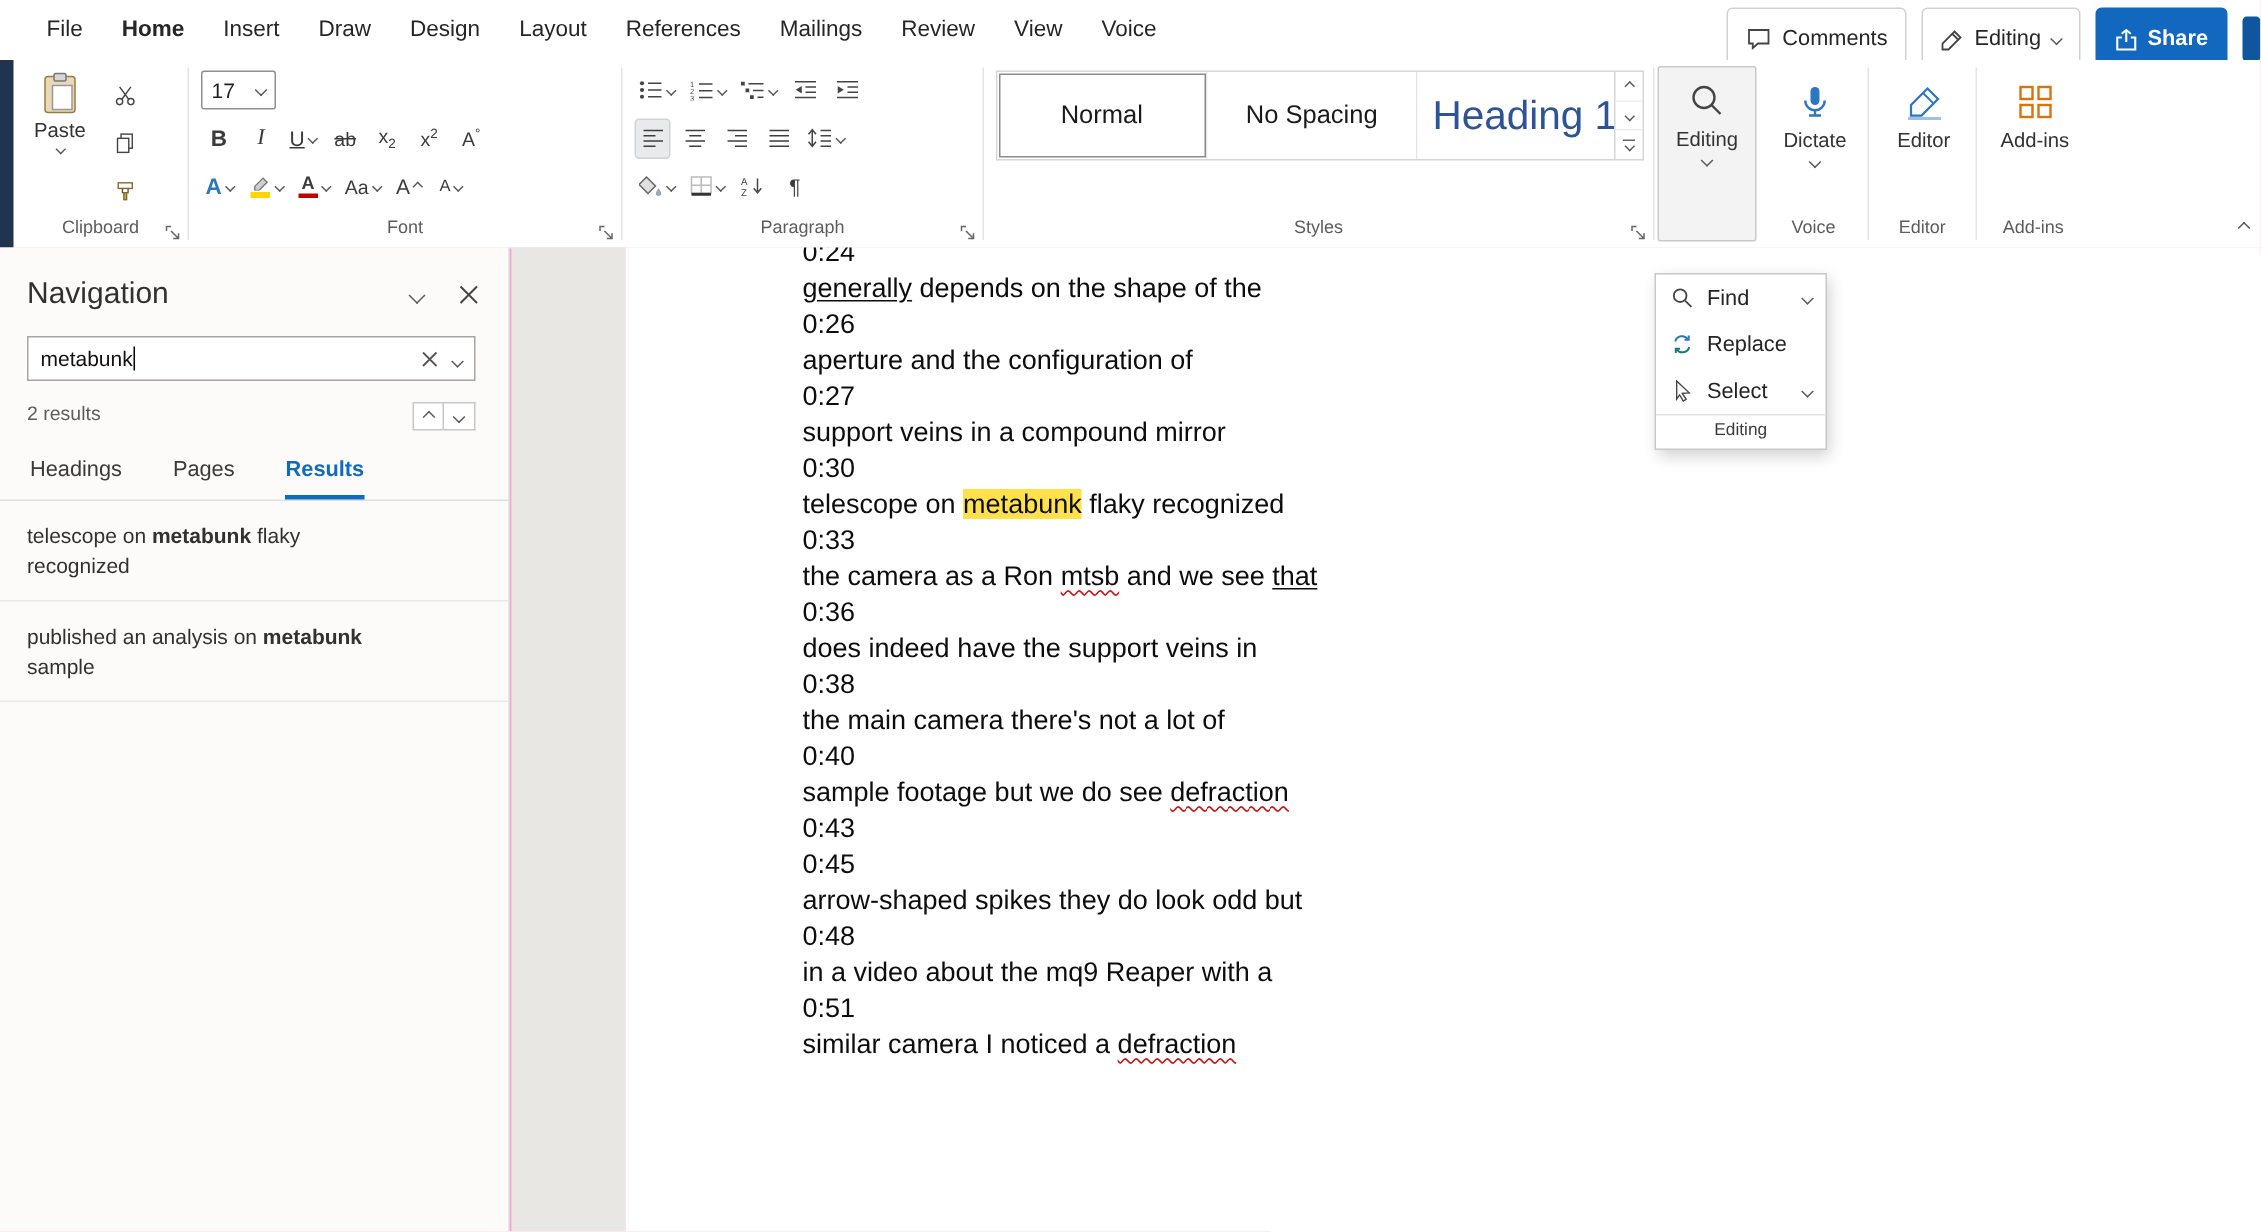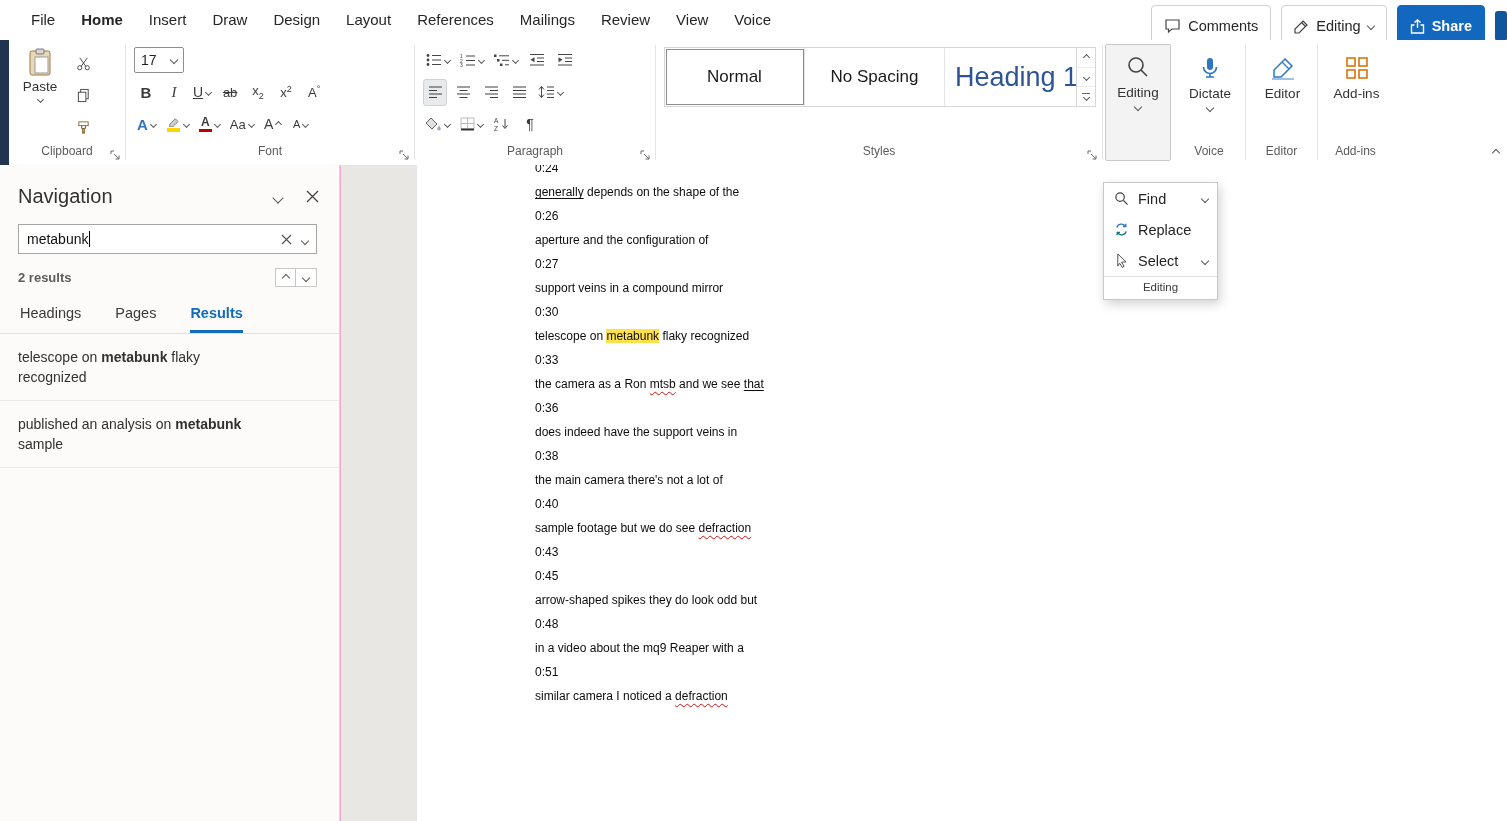--- a/index.html
+++ b/index.html
@@ -97,35 +97,35 @@
   
   .navpane{position:absolute;top:165px;left:0;width:340px;bottom:0;background:#fcfbfa;
            border-right:1px solid #d8d6d4;box-sizing:border-box;}
   .np-head{display:flex;align-items:center;padding:20px 20px 0 18px;}
   .np-title{font-size:20px;color:#323130;}
   .np-head .icons{margin-left:auto;display:flex;align-items:center;gap:24px;color:#444;}
   .np-search{margin:16px 22px 0 18px;height:30px;border:1px solid #a8a6a4;background:#fff;display:flex;
              align-items:center;padding:0 8px;font-size:14px;color:#111;box-sizing:border-box;}
   .caret{display:inline-block;width:1px;height:16px;background:#000;margin-left:1px;}
   .np-search-icons{margin-left:auto;display:flex;align-items:center;gap:10px;color:#555;}
-  .np-resultsbar{margin:14px 22px 0 18px;display:flex;align-items:center;font-size:13px;color:#5f5d5b;font-weight:bold;}
+  .np-resultsbar{margin:14px 22px 0 18px;display:flex;align-items:flex-start;font-size:13px;color:#5f5d5b;}
   .np-updown{margin-left:auto;display:flex;}
   .np-updown button{width:21px;height:19px;border:1px solid #c9c7c5;background:#fff;display:flex;
                     align-items:center;justify-content:center;}
   .np-updown button+button{border-left:none;}
   .nav-tabs{display:flex;gap:34px;padding:18px 0 0 20px;border-bottom:1px solid #e2e0de;font-size:14.5px;color:#3b3a39;}
   .nav-tab{padding-bottom:9px;}
   .nav-tab.active{color:#0f6cbd;font-weight:700;border-bottom:3px solid #0f6cbd;}
   .nav-result{padding:13px 78px 13px 18px;font-size:14px;line-height:20px;color:#323130;border-bottom:1px solid #ebe9e7;}
   .nav-result .b{font-weight:700;}
 
   
   .gutter{position:absolute;top:165px;left:341px;width:76px;bottom:0;background:#e9e7e4;}
   .docarea{position:absolute;top:165px;left:417px;right:0;bottom:0;background:#fff;overflow:hidden;}
-  .doc{margin:-9px 0 0 118px;font-size:12px;line-height:24px;color:#0d0d0d;}
+  .doc{margin:-9px 0 0 118px;font-size:18px;line-height:24px;color:#0d0d0d;}
   .dline{white-space:nowrap;}
   .highlight{background:#ffe24b;}
   .underline{text-decoration:underline;text-underline-offset:2px;}
   .misspelled{text-decoration:underline;text-decoration-style:wavy;text-decoration-color:#cc1111;
               text-decoration-thickness:1px;text-underline-offset:3px;}
   svg{display:block;}
 </style>
 </head>
 <body>
 

